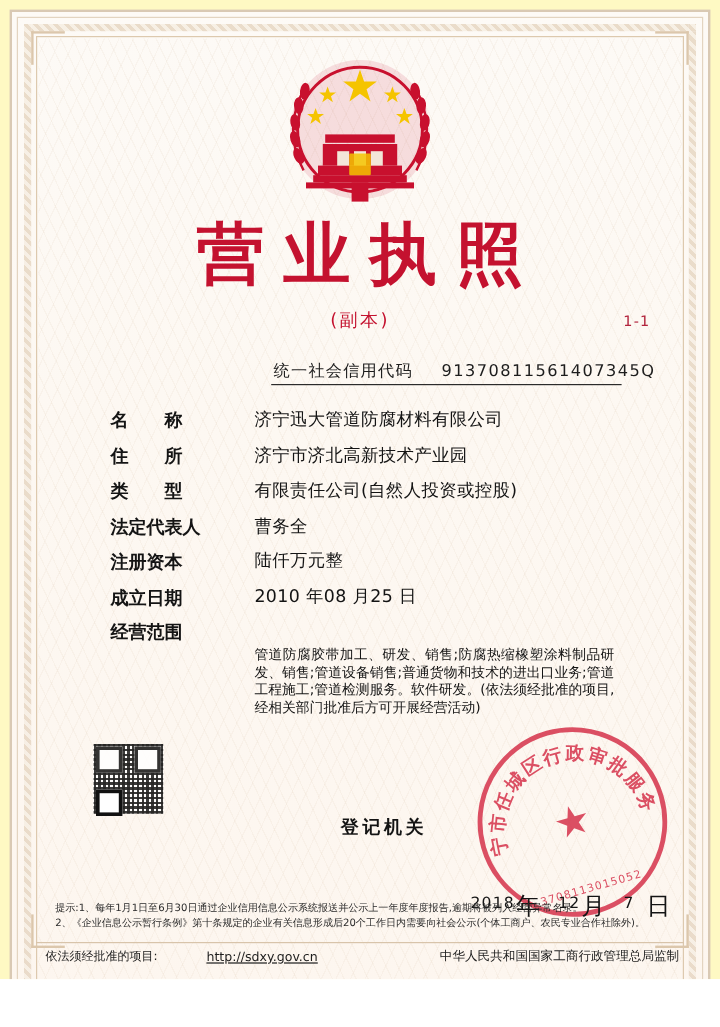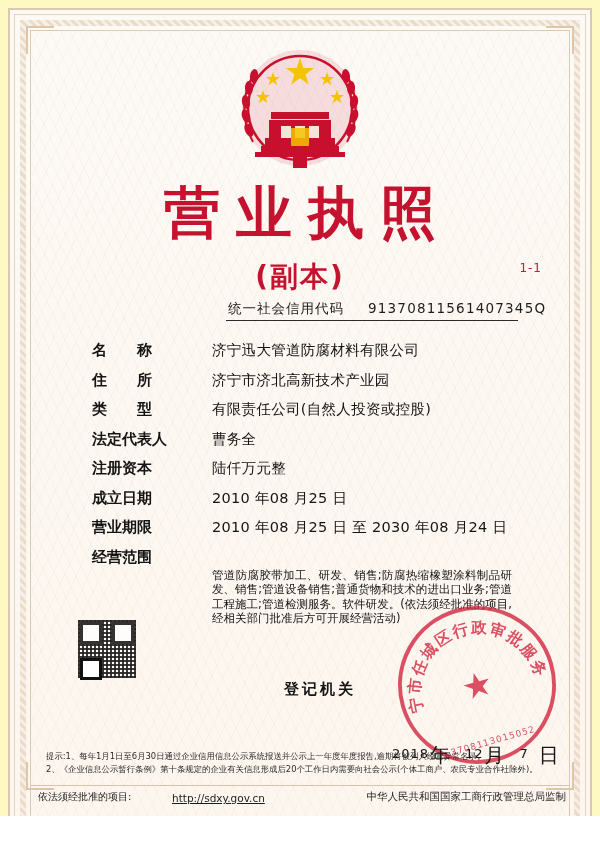--- a/index.html
+++ b/index.html
@@ -95,23 +95,23 @@
     letter-spacing: 16px;
     text-indent: 16px;
     color: #c4122f;
     line-height: 1;
   }
   .subtitle {
     position: absolute;
     top: 258px;
     left: 0; right: 0;
     text-align: center;
-    font-size: 28px;
+    font-size: 15px;
     color: #c4122f;
-    font-weight: bold;
+    font-weight: normal;
     letter-spacing: 2px;
   }
   .serial {
     position: absolute;
     top: 261px;
     right: 58px;
     font-size: 12px;
     color: #b2233c;
     letter-spacing: 1px;
   }
@@ -411,24 +411,20 @@
       <div class="label">法定代表人</div>
       <div class="value">曹务全</div>
     </div>
     <div class="row">
       <div class="label">注册资本</div>
       <div class="value">陆仟万元整</div>
     </div>
     <div class="row">
       <div class="label">成立日期</div>
       <div class="value date">2010 年08 月25 日</div>
-    </div>
-    <div class="row">
-      <div class="label">营业期限</div>
-      <div class="value date">2010 年08 月25 日 至 2030 年08 月24 日</div>
     </div>
     <div class="row scope">
       <div class="label">经营范围</div>
       <div class="value small">管道防腐胶带加工、研发、销售;防腐热缩橡塑涂料制品研发、销售;管道设备销售;普通货物和技术的进出口业务;管道工程施工;管道检测服务。软件研发。(依法须经批准的项目,经相关部门批准后方可开展经营活动)</div>
     </div>
   </div>
 
   <div class="qr"></div>
   <div class="qr-b"></div>
 

